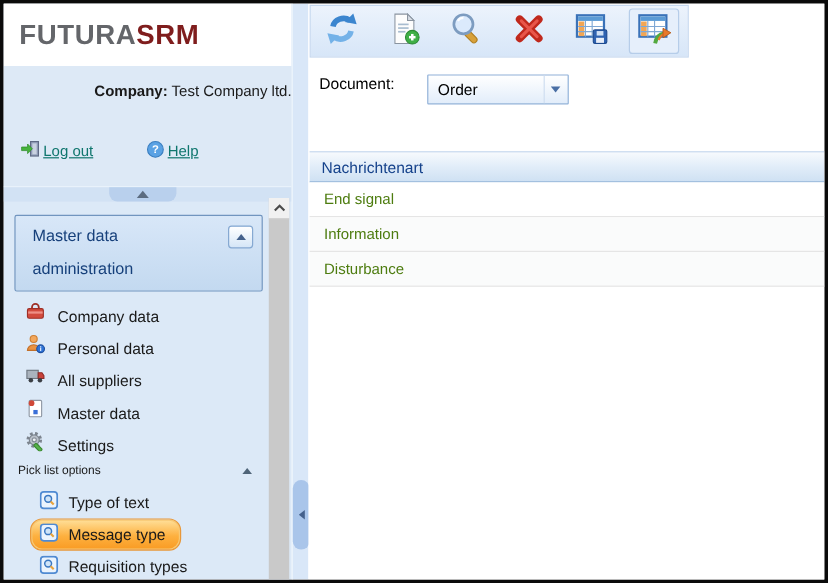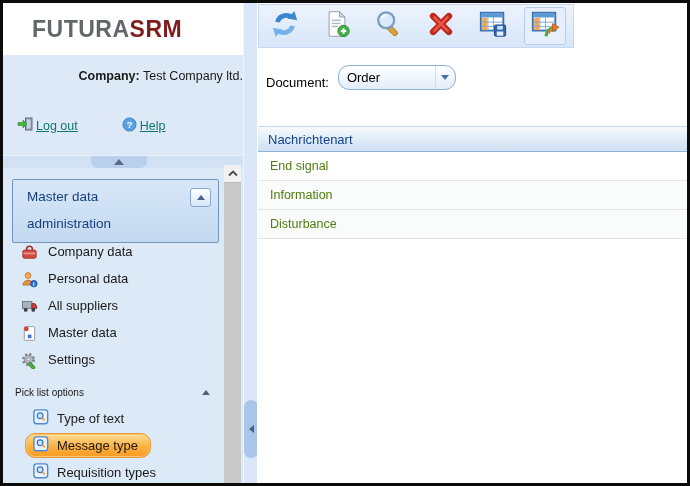--- a/index.html
+++ b/index.html
@@ -7,21 +7,21 @@
   .frame{
     position:relative;width:690px;height:486px;border:3px solid #0b0b0b;
     background:#fff;overflow:hidden;
     font-family:"Liberation Sans",sans-serif;color:#1a1a1a;
   }
   
   .sidebar{position:absolute;left:0;top:0;width:240px;height:480px;background:#dce9f7;}
   .logo{position:absolute;left:0;top:0;width:100%;height:52px;background:#fff;
         display:flex;align-items:center;padding-left:13px;
         font-size:23px;font-weight:bold;letter-spacing:.5px;}
-  .logo .g{color:#64666a;margin-left:16px;} .logo .p{color:#7f1d1d;}
+  .logo .g{color:#64666a;} .logo .p{color:#7f1d1d;}
   .session{position:absolute;left:0;top:52px;width:100%;height:100px;background:#dde9f6;
            padding:13px 0 0 14px;font-size:12.5px;line-height:17px;text-align:right;}
   .session b{font-weight:bold;}
   .linkrow{position:absolute;left:14px;top:113px;display:flex;align-items:center;}
   .applink{display:flex;align-items:center;gap:3px;color:#0f766e;font-size:12.5px;
            text-decoration:underline;cursor:pointer;}
   .applink + .applink{margin-left:44px;}
   .hsplit{position:absolute;left:0;top:152px;width:240px;height:13px;background:#d2e2f4;
           border-top:1px solid #e9f2fb;}
   .hsplit .tab{position:absolute;left:88px;top:0;width:56px;height:12px;background:#b9d0ed;
@@ -31,27 +31,27 @@
   .tri-up.small{border-left-width:4px;border-right-width:4px;border-bottom-width:5px;border-bottom-color:#4f6478;}
   .acc-header{position:absolute;left:9px;top:176px;width:207px;height:64px;
           background:linear-gradient(#d8e7f8,#c3d9f0);border:1px solid #7195bf;border-radius:2px;
           color:#16407b;font-size:13.5px;padding:9px 0 0 14px;}
   .acc-header .l1{margin-bottom:12px;}
   .acc-btn{position:absolute;right:7px;top:8px;width:21px;height:19px;border:1px solid #86a9d2;
           border-radius:3px;background:linear-gradient(#ffffff,#d5e6f7);
           display:flex;align-items:center;justify-content:center;cursor:pointer;}
   .acc-btn .tri-up{border-left-width:4px;border-right-width:4px;border-bottom:5px solid #44618c;}
   .navlist{position:absolute;left:0;top:241px;width:221px;}
-  .navitem{height:27px;display:flex;align-items:flex-start;gap:10px;padding-left:18px;
+  .navitem{height:27px;display:flex;align-items:flex-end;gap:10px;padding-left:18px;
            font-size:13px;cursor:pointer;}
   .navitem svg{flex:0 0 auto;}
   .grouphdr{height:26px;display:flex;align-items:center;padding:0 14px 0 12px;
            font-size:10px;cursor:pointer;}
   .grouphdr .spacer{flex:1;}
-  .subitem{height:27px;display:flex;align-items:center;padding-left:22px;cursor:pointer;}
+  .subitem{height:27px;display:flex;padding-left:22px;cursor:pointer;}
   .pill{display:flex;align-items:center;gap:8px;padding:2px 12px 2px 7px;border-radius:10px;
         border:1px solid transparent;font-size:13px;}
   .pill.selected{background:linear-gradient(#ffe09a,#fdb03f 55%,#f99b23);
         border:1px solid #e8983a;box-shadow:0 0 0 1px #f7c873 inset;}
   
   .sb-scroll{position:absolute;left:221px;top:162px;width:17px;height:318px;background:#c9c9c9;}
   .sb-btn{position:absolute;left:0;top:0;width:17px;height:18px;background:#f1f1f1;
           border-bottom:1px solid #bdbdbd;display:flex;align-items:center;justify-content:center;cursor:pointer;}
   
   .vsplit{position:absolute;left:240px;top:0;width:14px;height:480px;background:#d9e7f8;
@@ -61,23 +61,23 @@
   .tri-left{width:0;height:0;border-top:4px solid transparent;border-bottom:4px solid transparent;
           border-right:5px solid #44618c;}
   
   .main{position:absolute;left:254px;top:0;width:430px;height:480px;background:#fff;}
   .toolbar{position:absolute;left:1px;top:1px;width:316px;height:44px;
           background:linear-gradient(#ecf3fc,#d7e6f8);border:1px solid #c5d8ef;
           display:flex;align-items:center;padding-left:5px;gap:10px;}
   .toolbtn{width:42px;height:38px;display:flex;align-items:center;justify-content:center;
           border-radius:3px;border:1px solid transparent;cursor:pointer;}
   .toolbtn.framed{border:1px solid #b6cde9;background:#e6effb;}
-  .docrow{position:absolute;left:9px;top:59px;height:28px;display:flex;align-items:flex-end;gap:9px;}
+  .docrow{position:absolute;left:9px;top:59px;height:28px;display:flex;align-items:flex-start;gap:27px;}
   .doclabel{font-size:13px;color:#000;}
-  .combo{width:118px;height:25px;border:1px solid #8fb0d8;border-radius:11px;
+  .combo{width:118px;height:25px;border:1px solid #8fb0d8;border-radius:1px;
          background:linear-gradient(#ffffff,#e2edfa);display:flex;align-items:center;cursor:pointer;}
   .combo .val{flex:1;padding-left:8px;font-size:13px;color:#000;}
   .combo .arrowbox{width:20px;height:100%;display:flex;align-items:center;justify-content:center;
          border-left:1px solid #cfdef1;}
   .tri-down{width:0;height:0;border-left:4px solid transparent;border-right:4px solid transparent;
          border-top:5px solid #4a6fa5;}
   .grid{position:absolute;left:1px;top:123px;width:429px;}
   .grid-hd{height:26px;line-height:25px;padding-left:10px;font-size:13px;color:#15428b;
          background:linear-gradient(#f7fafd,#e3eef9 45%,#cfe1f3);
          border-top:1px solid #c5d8ee;border-bottom:1px solid #8fb2d8;cursor:pointer;}

